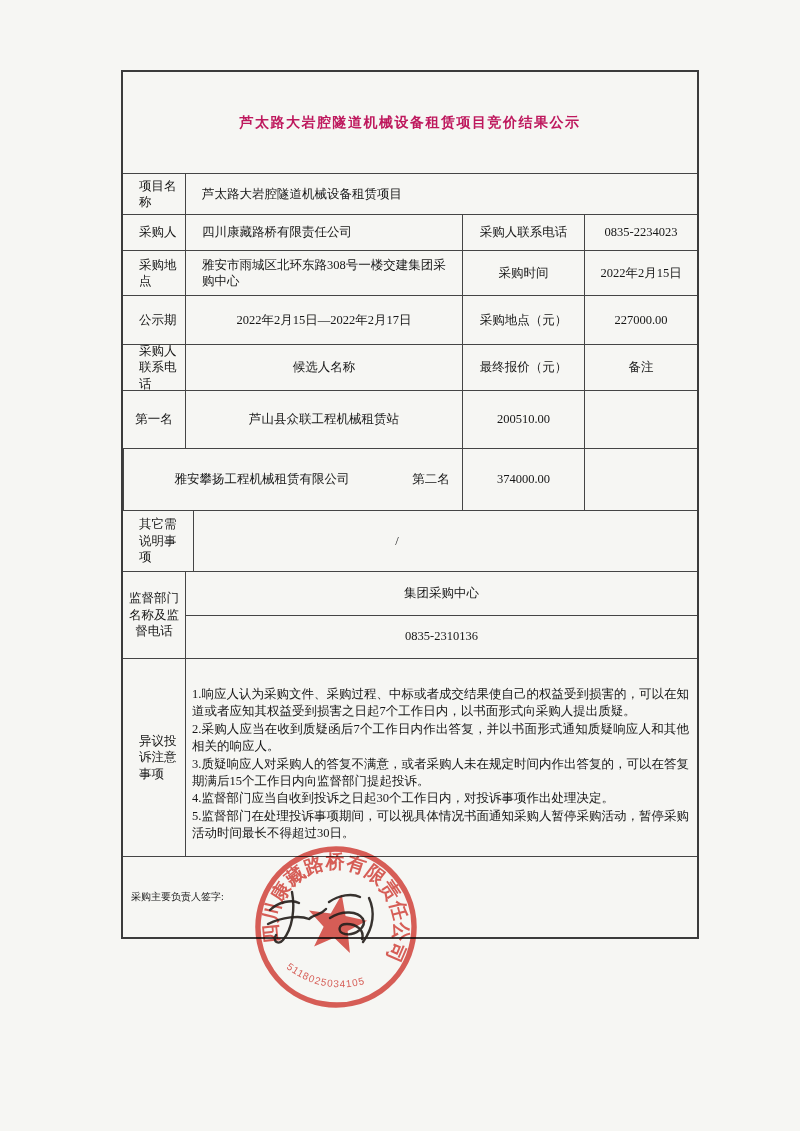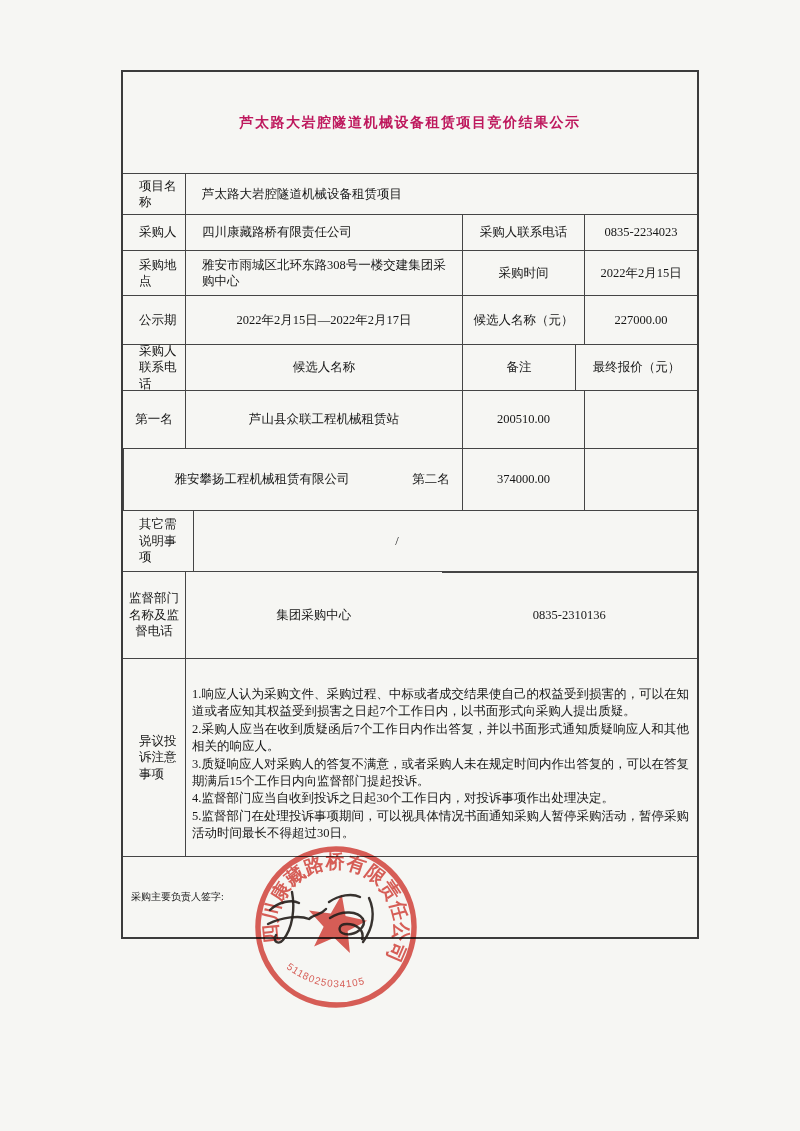--- a/index.html
+++ b/index.html
@@ -50,21 +50,21 @@
   .h-superv{height:87px;}
   .h-objection{height:198px;}
   .h-sign{height:81px;}
   .title-cell{
     flex:1;display:flex;align-items:center;justify-content:center;
     font-family:"Liberation Sans", sans-serif;
     font-weight:700;font-size:14px;letter-spacing:1.5px;
     color:#be185d;
   }
   .slash-cell{padding-right:100px;}
-  .stack{flex:1;display:flex;flex-direction:row;border-left:1px solid #454545;box-sizing:border-box;}
+  .stack{flex:1;display:flex;flex-direction:column;border-left:1px solid #454545;box-sizing:border-box;}
   .sub{flex:1;display:flex;align-items:center;justify-content:center;font-size:12.5px;}
   .sub + .sub{border-top:1px solid #454545;}
   .objection-cell{
     flex:1;border-left:1px solid #454545;box-sizing:border-box;
     padding:27px 8px 0 6px;
     font-size:12.5px;line-height:17.4px;text-align:left;
   }
   .objection-cell .obj-item{text-align:justify;}
   .sign-cell{
     flex:1;display:flex;align-items:center;
@@ -112,29 +112,29 @@
     <div class="row bt h-location">
       <div class="cell c1 left">采购地点</div>
       <div class="cell c2 bl left">雅安市雨城区北环东路308号一楼交建集团采购中心</div>
       <div class="cell c3 bl">采购时间</div>
       <div class="cell c4 bl">2022年2月15日</div>
     </div>
 
     <div class="row bt h-publicity">
       <div class="cell c1 left">公示期</div>
       <div class="cell c2 bl">2022年2月15日—2022年2月17日</div>
-      <div class="cell c3 bl">候选人名称（元）</div>
+      <div class="cell c3 bl">采购地点（元）</div>
       <div class="cell c4 bl">227000.00</div>
     </div>
 
     <div class="row bt h-candhead">
       <div class="cell c1 left">采购人联系电话</div>
       <div class="cell c2 bl">候选人名称</div>
+      <div class="cell c3 bl">最终报价（元）</div>
       <div class="cell c4 bl">备注</div>
-      <div class="cell c3 bl">最终报价（元）</div>
     </div>
 
     <div class="row bt h-cand1">
       <div class="cell c1">第一名</div>
       <div class="cell c2 bl">芦山县众联工程机械租赁站</div>
       <div class="cell c3 bl">200510.00</div>
       <div class="cell c4 bl"></div>
     </div>
 
     <div class="row bt h-cand2">

